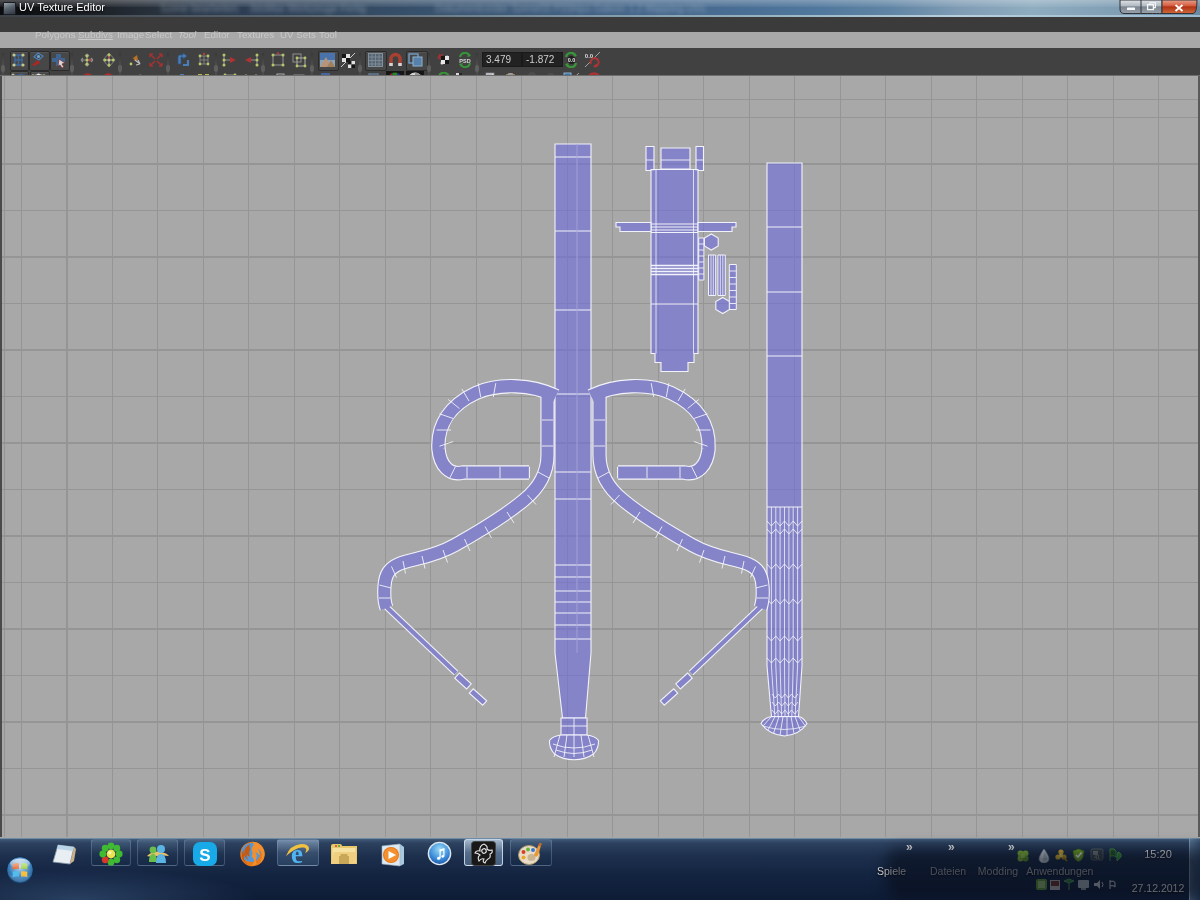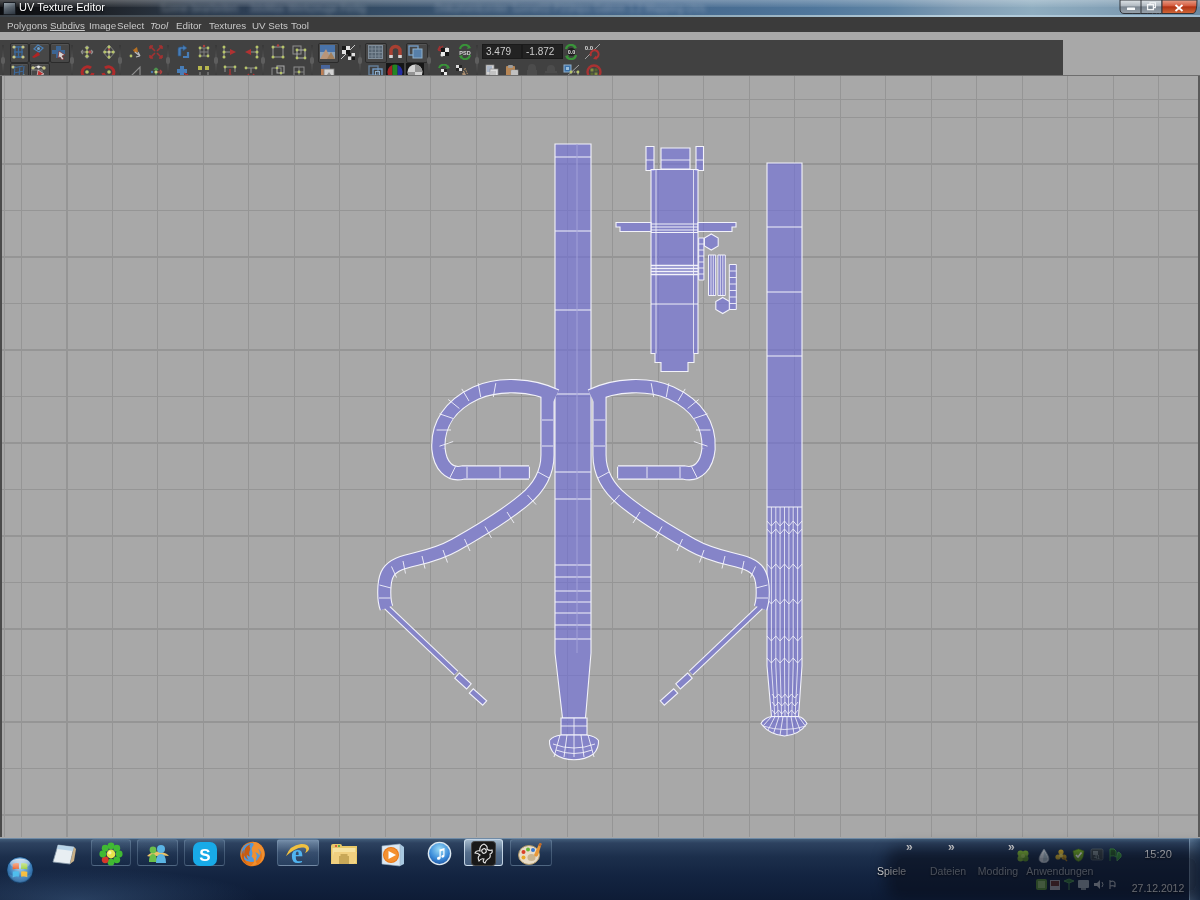--- a/index.html
+++ b/index.html
@@ -4,22 +4,22 @@
 <style>
 html,body{margin:0;padding:0;}
 body{width:1200px;height:900px;overflow:hidden;position:relative;background:#a8a8a8;font-family:"Liberation Sans",sans-serif;-webkit-font-smoothing:antialiased;}
 #titlebar{position:absolute;left:0;top:0;width:1200px;height:15px;background:linear-gradient(to right,#0b0c0f 0%,#131519 4%,#1d2127 8%,#262e38 12%,#2b3a4c 16%,#2e4057 22%,#334a62 30%,#3a5572 38%,#3f5d7e 46%,#45678c 54%,#4a6f94 62%,#50779c 68%,#5f84a4 74%,#7f9cb4 80%,#8fadc0 86%,#85a3b8 91%,#7b99b0 95%,#6a89a2 100%);}
 #titleglare{position:absolute;left:0;top:0;width:1200px;height:7px;background:linear-gradient(to bottom,rgba(255,255,255,0.28),rgba(255,255,255,0.05));}
 #tbline{position:absolute;left:0;top:15px;width:1200px;height:2px;background:linear-gradient(to right,#3c4248 0%,#5a6670 25%,#8aa4b4 55%,#b8d0de 80%,#9cb8cc 100%);}
 #appicon{position:absolute;left:3px;top:2px;width:11px;height:11px;background:linear-gradient(160deg,#9aa4ac 0%,#5a646e 45%,#2e3640 100%);border:1px solid #1a1e24;border-radius:1px;}
 #apptitle{position:absolute;left:19px;top:1px;font-size:11px;color:#fff;text-shadow:0 1px 2px rgba(0,0,0,0.8);}
 .blurtxt{position:absolute;top:3px;font-size:10px;color:rgba(190,200,210,0.45);filter:blur(2px);white-space:nowrap;}
 #menubar{position:absolute;left:0;top:17px;width:1200px;height:15px;background:#3b3b3b;}
-.mi{position:absolute;top:3px;font-size:9.8px;color:#c9c9c9;}
-#toolbar{position:absolute;left:0;top:40px;width:1063px;height:43px;background:#414141;border-bottom:1px solid #15803d;}
+.mi{position:absolute;top:12px;font-size:9.8px;color:#c9c9c9;margin-left:28px;}
+#toolbar{position:absolute;left:0;top:48px;width:1200px;height:43px;background:#414141;border-bottom:1px solid #15803d;}
 #menubar,#toolbar{box-sizing:border-box;}
 .tbtn{position:absolute;border:1px solid #2b2b2b;border-radius:2px;background:#474747;box-shadow:inset 0 1px 0 rgba(255,255,255,0.07);}
 .sep{position:absolute;top:5px;width:2px;height:32px;background:linear-gradient(to bottom,#383838,#555 50%,#383838);}
 .sepdot{position:absolute;width:4px;height:7px;background:#5e5e5e;border-radius:2px;}
 .ic{position:absolute;opacity:0.88;}
 .tfield{position:absolute;top:4px;height:13px;background:#222;border:1px solid #1a1a1a;color:#ccc;font-size:10px;padding:0 3px;line-height:13px;}
 #canvas{position:absolute;left:0;top:75px;width:1200px;height:762px;background-color:#a8a8a8;
  background-image:repeating-linear-gradient(to right,#959595 0px,#959595 1px,transparent 1px,transparent 45.5px),repeating-linear-gradient(to bottom,#959595 0px,#959595 1px,transparent 1px,transparent 46.5px);
  background-position:21px 42px;}
 #canvtop{position:absolute;left:0;top:75px;width:1200px;height:1px;background:#6e6e6e;}

